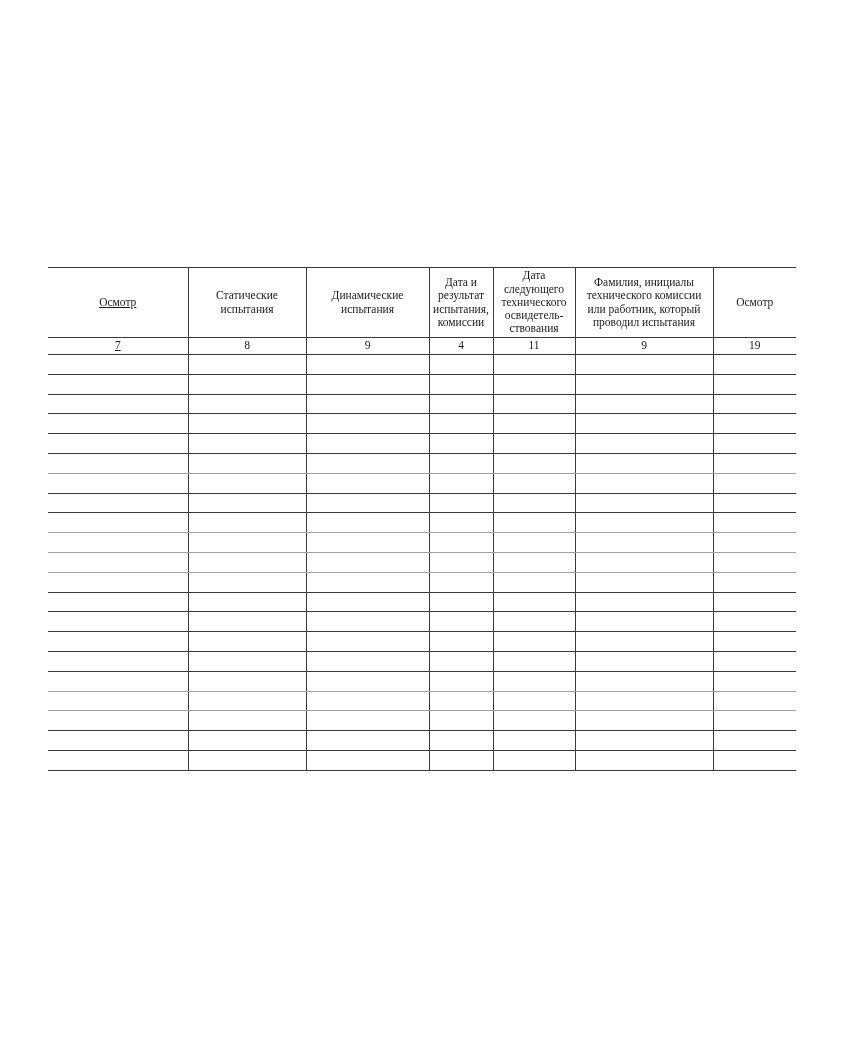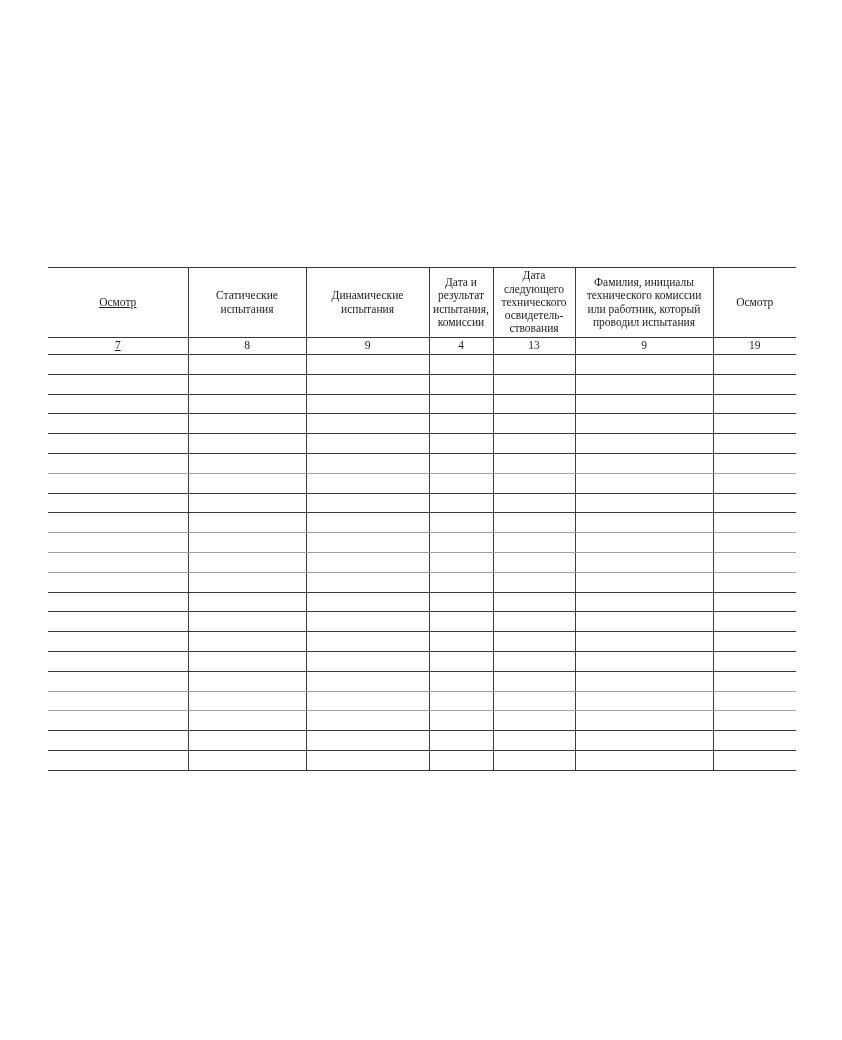--- a/index.html
+++ b/index.html
@@ -88,21 +88,21 @@
 технического комиссии
 или работник, который
 проводил испытания</th>
           <th>Осмотр</th>
         </tr>
       <tr class="numbers" id="number-row">
           <th>7</th>
           <th>8</th>
           <th>9</th>
           <th>4</th>
-          <th>13</th>
+          <th>11</th>
           <th>9</th>
           <th>19</th>
         </tr>
     </thead>
     <tbody id="table-body">
         <tr>
           <td></td>
           <td></td>
           <td></td>
           <td></td>

